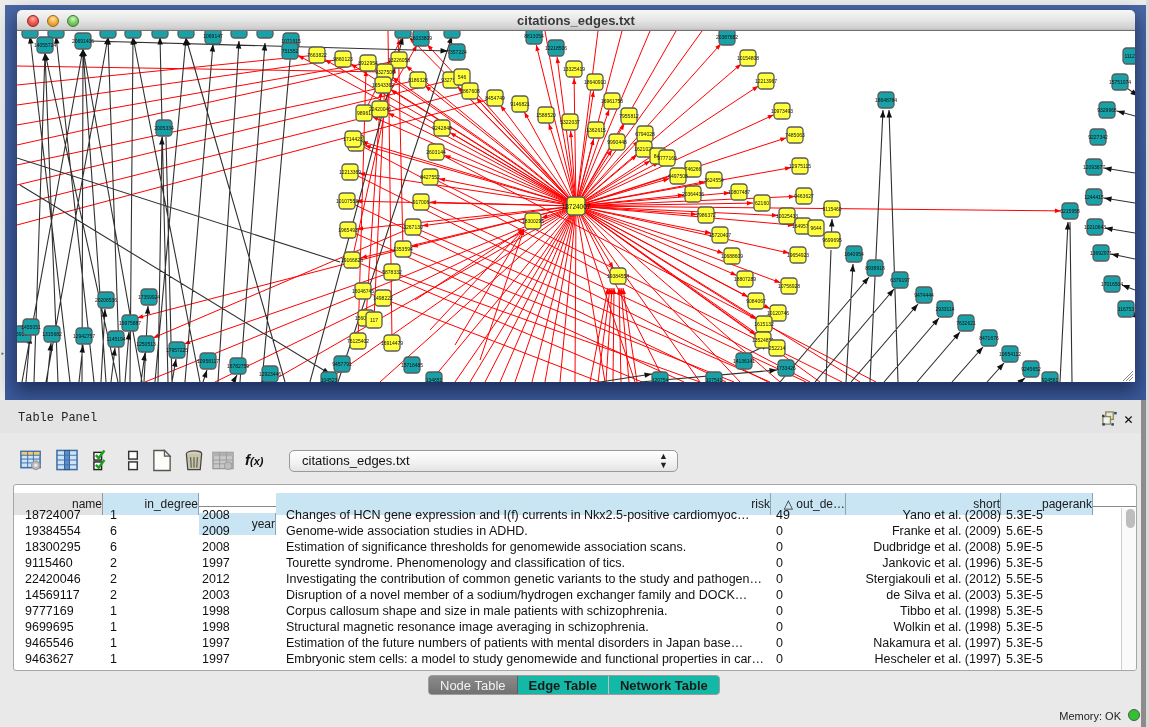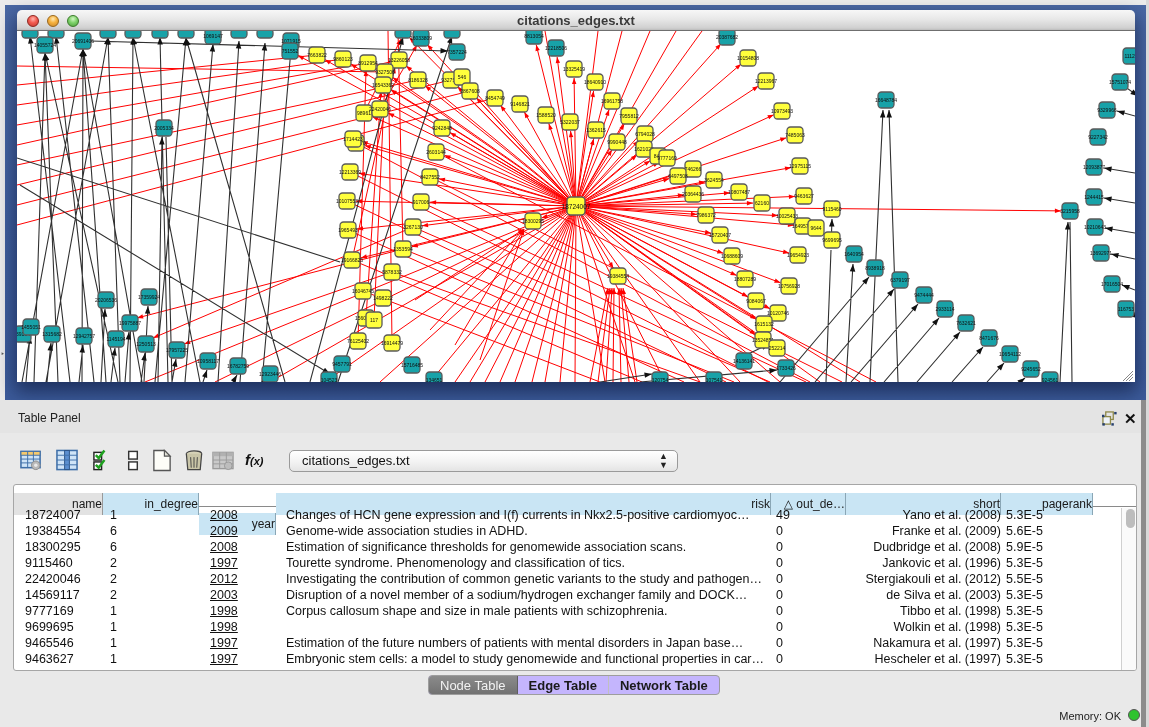--- a/index.html
+++ b/index.html
@@ -15,47 +15,47 @@
   border-bottom:1px solid #6f6f6f; }
 .title { position:absolute; width:100%; text-align:center; top:3px; font-size:13px; font-weight:bold; color:#3a3a3a; }
 .tl { position:absolute; top:4.5px; width:12px; height:12px; border-radius:50%; }
 .tl.r { left:9.5px;  background:radial-gradient(circle at 50% 30%, #ffb3ad 0%, #f35b50 45%, #c33a30 100%); border:0.5px solid #8e2620;}
 .tl.y { left:29.5px; background:radial-gradient(circle at 50% 30%, #ffe9b3 0%, #f6b13c 45%, #c9862a 100%); border:0.5px solid #99671c;}
 .tl.g { left:49.5px; background:radial-gradient(circle at 50% 30%, #d2f5c3 0%, #7ed26a 45%, #4d9e3c 100%); border:0.5px solid #3c7a2b;}
 .canvas { position:absolute; left:0; top:21px; width:1118px; height:351px; background:#fff; overflow:hidden; }
 .cursor { position:absolute; left:1px; top:347px; color:#555; font-size:9px; }
 
 .tablepanel { position:absolute; left:0; top:400px; width:1149px; height:327px; background:#e9e9e9; }
-.tp-head { position:absolute; left:0; top:0; width:100%; height:33px; background:#e4e4e4; }
+.tp-head { position:absolute; left:0; top:0; width:100%; height:33px; background:#e4e4e4;font-family:Liberation Mono, monospace; }
 .tp-head .t { position:absolute; left:18px; top:11px; font-size:12px; color:#222; }
 .fl-ico { position:absolute; left:1102px; top:11px; width:15px; height:15px; }
 .x-ico { position:absolute; left:1124px; top:10px; width:16px; height:16px; font-size:15px; font-weight:bold; color:#111; }
 .toolbar { position:absolute; left:0; top:40px; width:100%; height:40px;padding-left:24px; }
 .tbi { position:absolute; top:9px; width:22px; height:23px; }
 .combo { position:absolute; left:289px; top:10px; width:389px; height:22px; background:linear-gradient(180deg,#ffffff,#f1f1f1 60%,#e4e4e4);
   border:1px solid #9a9a9a; border-radius:5px; font-size:13px; color:#111; line-height:20px; padding-left:12px; }
 
 .tbl { position:absolute; left:13px; top:84px; width:1124px; height:187px; background:#fff; border:1px solid #a6a6a6; border-radius:3px; overflow:hidden; }
 .thead { position:absolute; left:0; top:0; height:22px; width:1124px; border-bottom:1px solid #8a8a8a; font-size:12px; color:#1a1a1a; }
 .th { position:absolute; top:8px; height:22px; line-height:22px; text-align:right; background:#c9e5f4; border-right:1px solid #8aa6b5; }
 .th.g { background:#e2e2e2; border-right:1px solid #9a9a9a; }
 .tbody { position:absolute; left:0; top:23px; width:1124px; }
 .tr { position:relative; height:16px; font-size:12.5px; color:#111; white-space:nowrap; }
 .tr div { position:absolute; top:0; height:16px; line-height:15px; overflow:hidden; }
 .c0 { left:11px;  width:88px; }
 .c1 { left:96px;  width:90px; }
-.c2 { left:196px; width:80px;text-decoration:underline; }
+.c2 { left:188px; width:80px; }
 .c3 { left:272px; width:484px; }
 .c4 { left:762px; width:70px; }
 .c5 { left:832px; width:155px; text-align:right; }
 .c6 { left:992px; width:95px; }
 .sbar { position:absolute; left:1107px; top:23px; width:15px; height:163px; background:#fafafa; border-left:1px solid #d0d0d0; }
 .sthumb { position:absolute; left:4px; top:1px; width:9px; height:19px; background:#bdbdbd; border-radius:5px; }
 
-.tabs { position:absolute; left:428px; top:275px; height:20px; border:1px solid #9d9d9d; border-radius:4px; background:#c4b5fd; overflow:hidden; font-size:13px; font-weight:bold; }
+.tabs { position:absolute; left:428px; top:275px; height:20px; border:1px solid #9d9d9d; border-radius:4px; background:#14b8a6; overflow:hidden; font-size:13px; font-weight:bold; }
 .tab { float:left; height:20px; line-height:19px; padding:0 11px; color:#1a1a1a; border-right:1px solid #c0c0c0; }
 .tab.sel { background:linear-gradient(180deg,#8b8b8b,#6f6f6f); color:#f2f2f2; font-weight:normal; border-right:1px solid #5f5f5f; }
 .status { position:absolute; right:28px; top:310px; font-size:11px; color:#222; }
 .memdot { position:absolute; right:9px; top:309px; width:12px; height:12px; border-radius:50%; background:#2fc32f; border:1px solid #555; }
 .rstrip { position:absolute; left:1141px; top:400px; width:5px; height:327px; background:#8c8c8c; }
 .rstrip2 { position:absolute; left:1146px; top:0px; width:3px; height:727px; background:#d9d9d9; }
 </style>
 </head>
 <body>
 <div class="netbg"></div>
@@ -483,20 +483,21 @@
           <div class="c2">1998</div>
           <div class="c3">Corpus callosum shape and size in male patients with schizophrenia.</div>
           <div class="c4">0</div>
           <div class="c5">Tibbo et al. (1998)</div>
           <div class="c6">5.3E-5</div>
         </div>
 <div class="tr">
           <div class="c0">9699695</div>
           <div class="c1">1</div>
           <div class="c2">1998</div>
+          <div class="c3">Structural magnetic resonance image averaging in schizophrenia.</div>
           <div class="c4">0</div>
           <div class="c5">Wolkin et al. (1998)</div>
           <div class="c6">5.3E-5</div>
         </div>
 <div class="tr">
           <div class="c0">9465546</div>
           <div class="c1">1</div>
           <div class="c2">1997</div>
           <div class="c3">Estimation of the future numbers of patients with mental disorders in Japan base…</div>
           <div class="c4">0</div>

